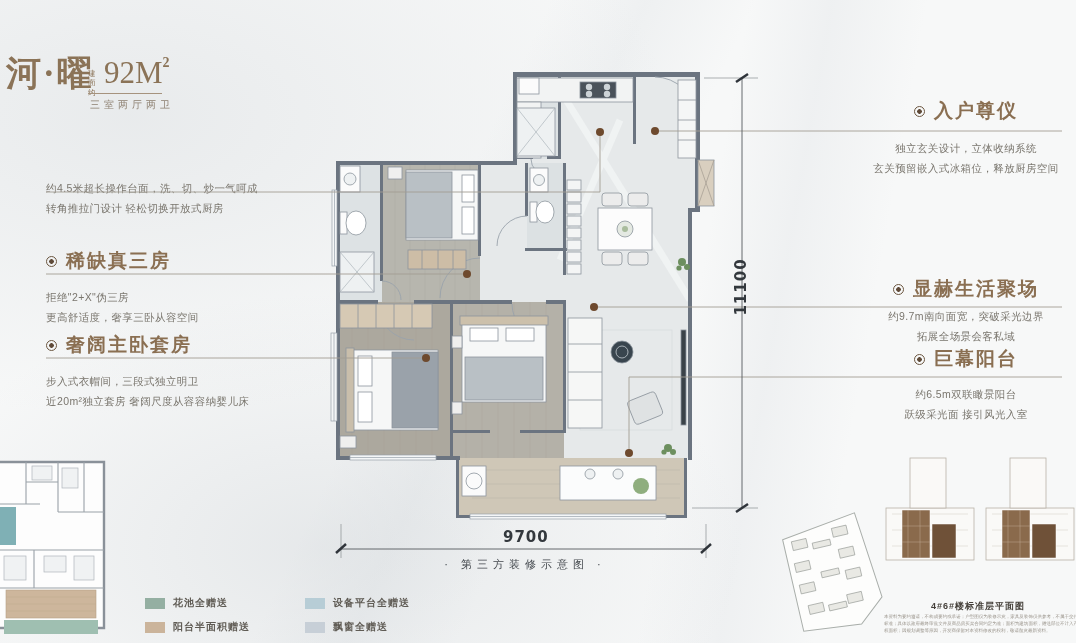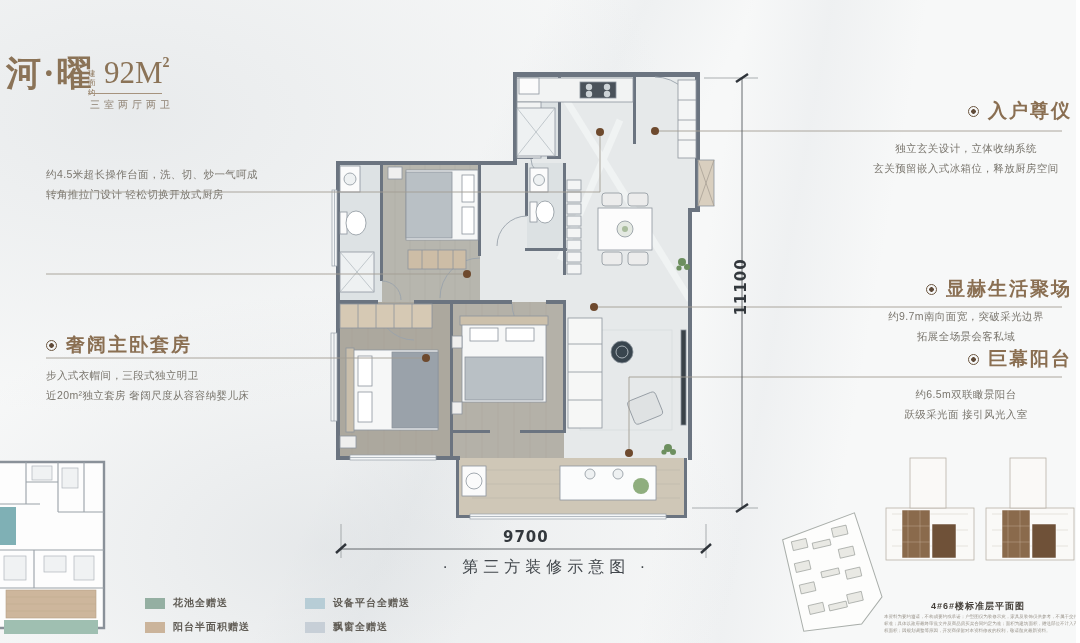--- a/index.html
+++ b/index.html
@@ -23,25 +23,25 @@
   .area-sup{font-family:"Liberation Serif","DejaVu Serif",serif;font-size:14px;font-weight:700;color:#8b7357;margin-top:-2px;}
   .area-rule{left:88px;top:93px;width:74px;height:1px;background:#a6937e;}
   .subtitle{left:90px;top:98px;font-size:10px;letter-spacing:4px;color:#8e8172;}
   
   .ann{color:#8b7053;}
   .ann-title{display:flex;align-items:center;gap:9px;font-size:19px;font-weight:700;letter-spacing:2px;color:#8a6f52;}
   .bullet{width:9px;height:9px;border:1.5px solid #6b5640;border-radius:50%;
     background:radial-gradient(circle,#5f4a38 0 2px,transparent 2.6px);flex:0 0 auto;}
   .ann-desc{font-size:10.5px;line-height:1.95;letter-spacing:.4px;color:#7a766e;}
   .ann-r{width:212px;text-align:center;}
-  .ann-r .ann-title{justify-content:flex-end;}
+  .ann-r .ann-title{justify-content:center;}
   
   .dim-label{font-family:"DejaVu Sans",sans-serif;font-size:15px;font-weight:700;color:#33383d;letter-spacing:1px;}
   .dim-v{left:712px;top:278px;transform:rotate(-90deg);}
-  .plan-note{left:400px;top:557px;width:250px;text-align:right;font-size:16px;
+  .plan-note{left:400px;top:557px;width:250px;text-align:center;font-size:11px;
     letter-spacing:5px;color:#42474c;}
   
   .legend{left:118px;top:593px;display:grid;grid-template-rows:repeat(2,20px);
     grid-auto-flow:column;grid-column-gap:28px;grid-row-gap:4px;align-items:center;}
   .legend-item{display:flex;align-items:center;gap:8px;padding-left:27px;}
   .legend-label{font-size:10px;color:#5f5b54;letter-spacing:1px;font-weight:600;}
   
   .site-caption{left:878px;top:600px;width:200px;text-align:center;font-size:9px;
     font-weight:700;color:#45403a;letter-spacing:1px;}
   .disclaimer{left:884px;top:613px;width:194px;font-size:4.5px;line-height:1.6;
@@ -56,31 +56,41 @@
   <div class="abs brand">河·曜</div>
   <div class="abs area-wrap">
     <div class="area-prefix">建面约</div>
     <div class="area-value">92M</div>
     <div class="area-sup">2</div>
   </div>
   <div class="abs area-rule"></div>
   <div class="abs subtitle">三室两厅两卫</div>
 
   <div class="abs ann" style="left:46px;top:164px;">
-    <div class="ann-desc" style="">
+    <div class="ann-desc" style="margin-top:14px;">
       <div>约4.5米超长操作台面，洗、切、炒一气呵成</div>
       <div>转角推拉门设计 轻松切换开放式厨房</div>
+    </div>
+  </div>
+  <div class="abs ann" style="left:46px;top:248px;">
+    <div class="ann-title">
+        <span class="bullet"></span>
+      <span>稀缺真三房</span>
+      </div>
+    <div class="ann-desc" style="margin-top:13px;">
+      <div>拒绝"2+X"伪三房</div>
+      <div>更高舒适度，奢享三卧从容空间</div>
     </div>
   </div>
   <div class="abs ann" style="left:46px;top:332px;">
     <div class="ann-title">
         <span class="bullet"></span>
       <span>奢阔主卧套房</span>
       </div>
-    <div class="ann-desc" style="margin-top:7px;">
+    <div class="ann-desc" style="margin-top:13px;">
       <div>步入式衣帽间，三段式独立明卫</div>
       <div>近20m²独立套房 奢阔尺度从容容纳婴儿床</div>
     </div>
   </div>
 
   <div class="abs ann ann-r" style="left:860px;top:98px;">
     <div class="ann-title">
         <span class="bullet"></span>
       <span>入户尊仪</span>
       </div>

